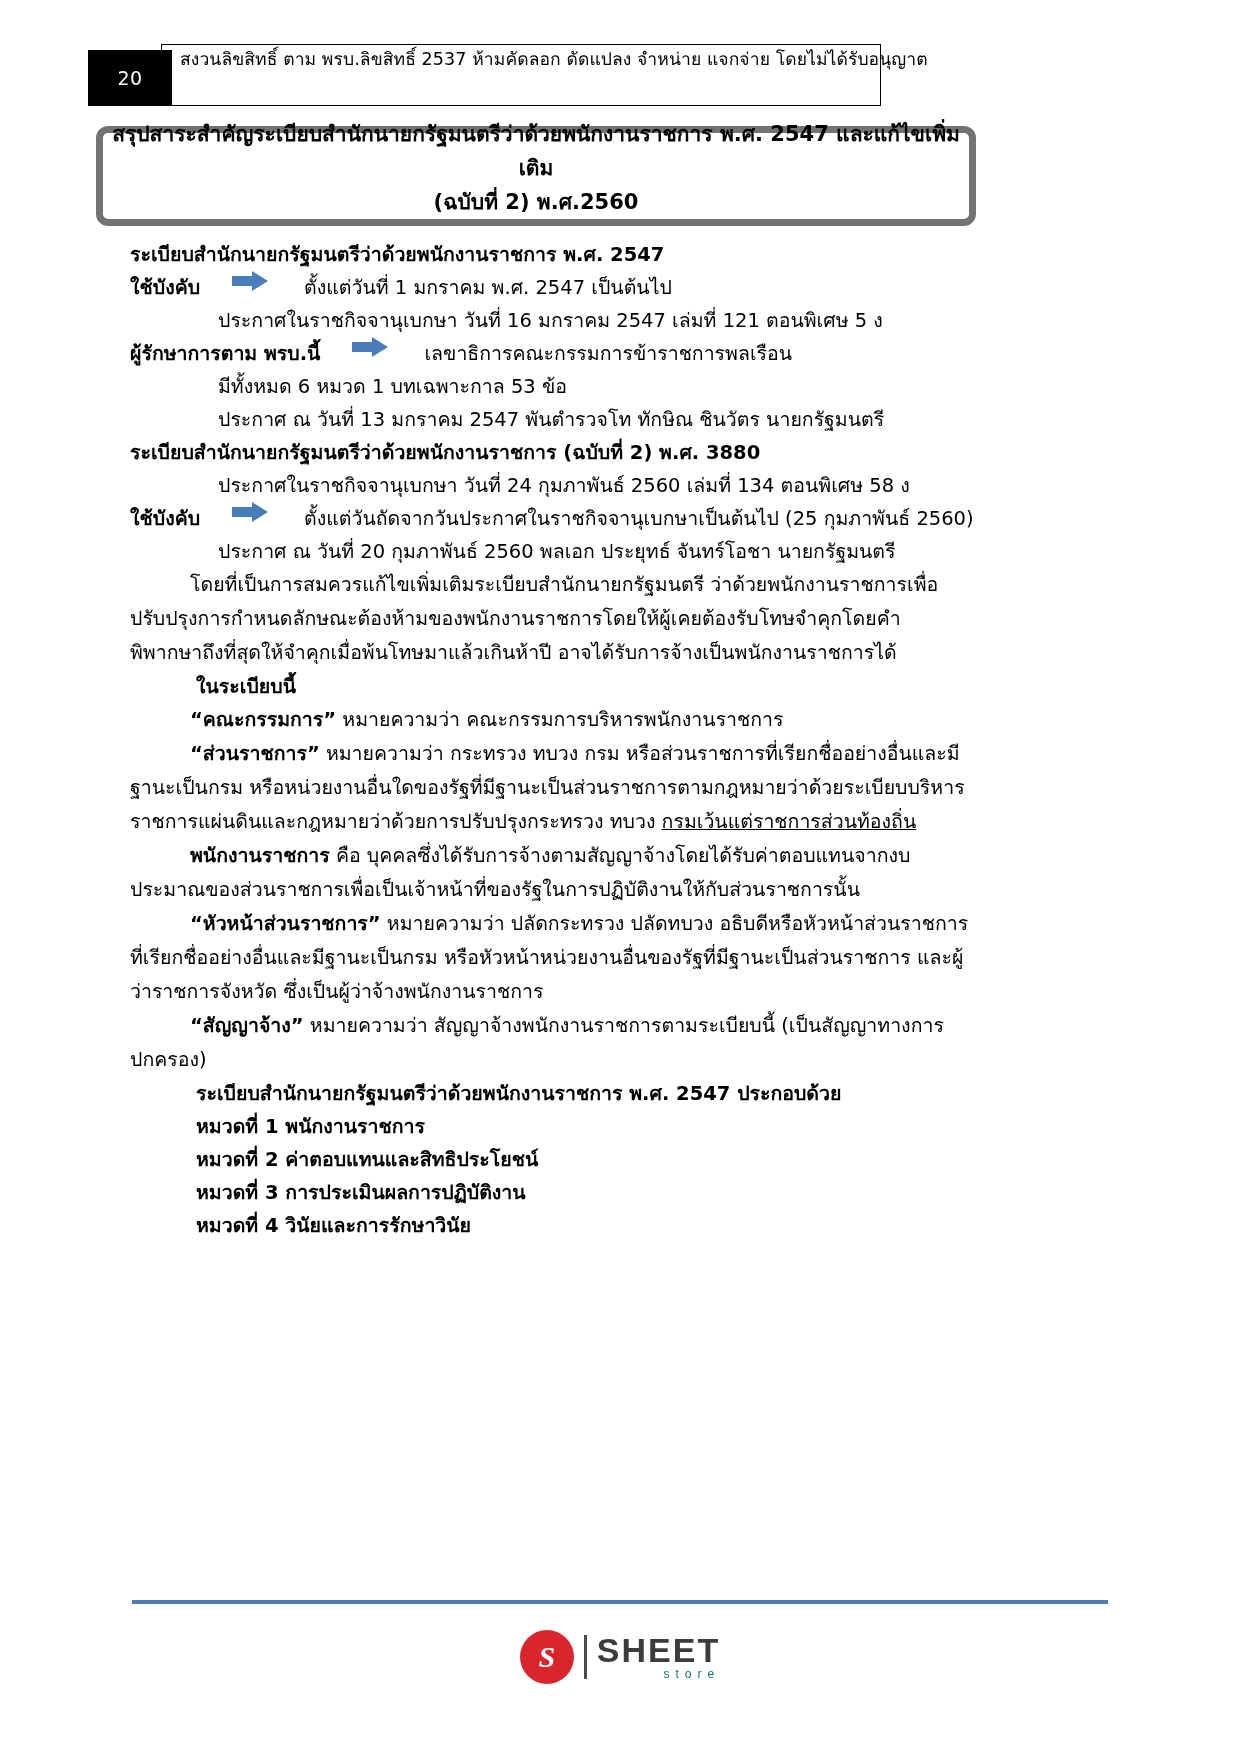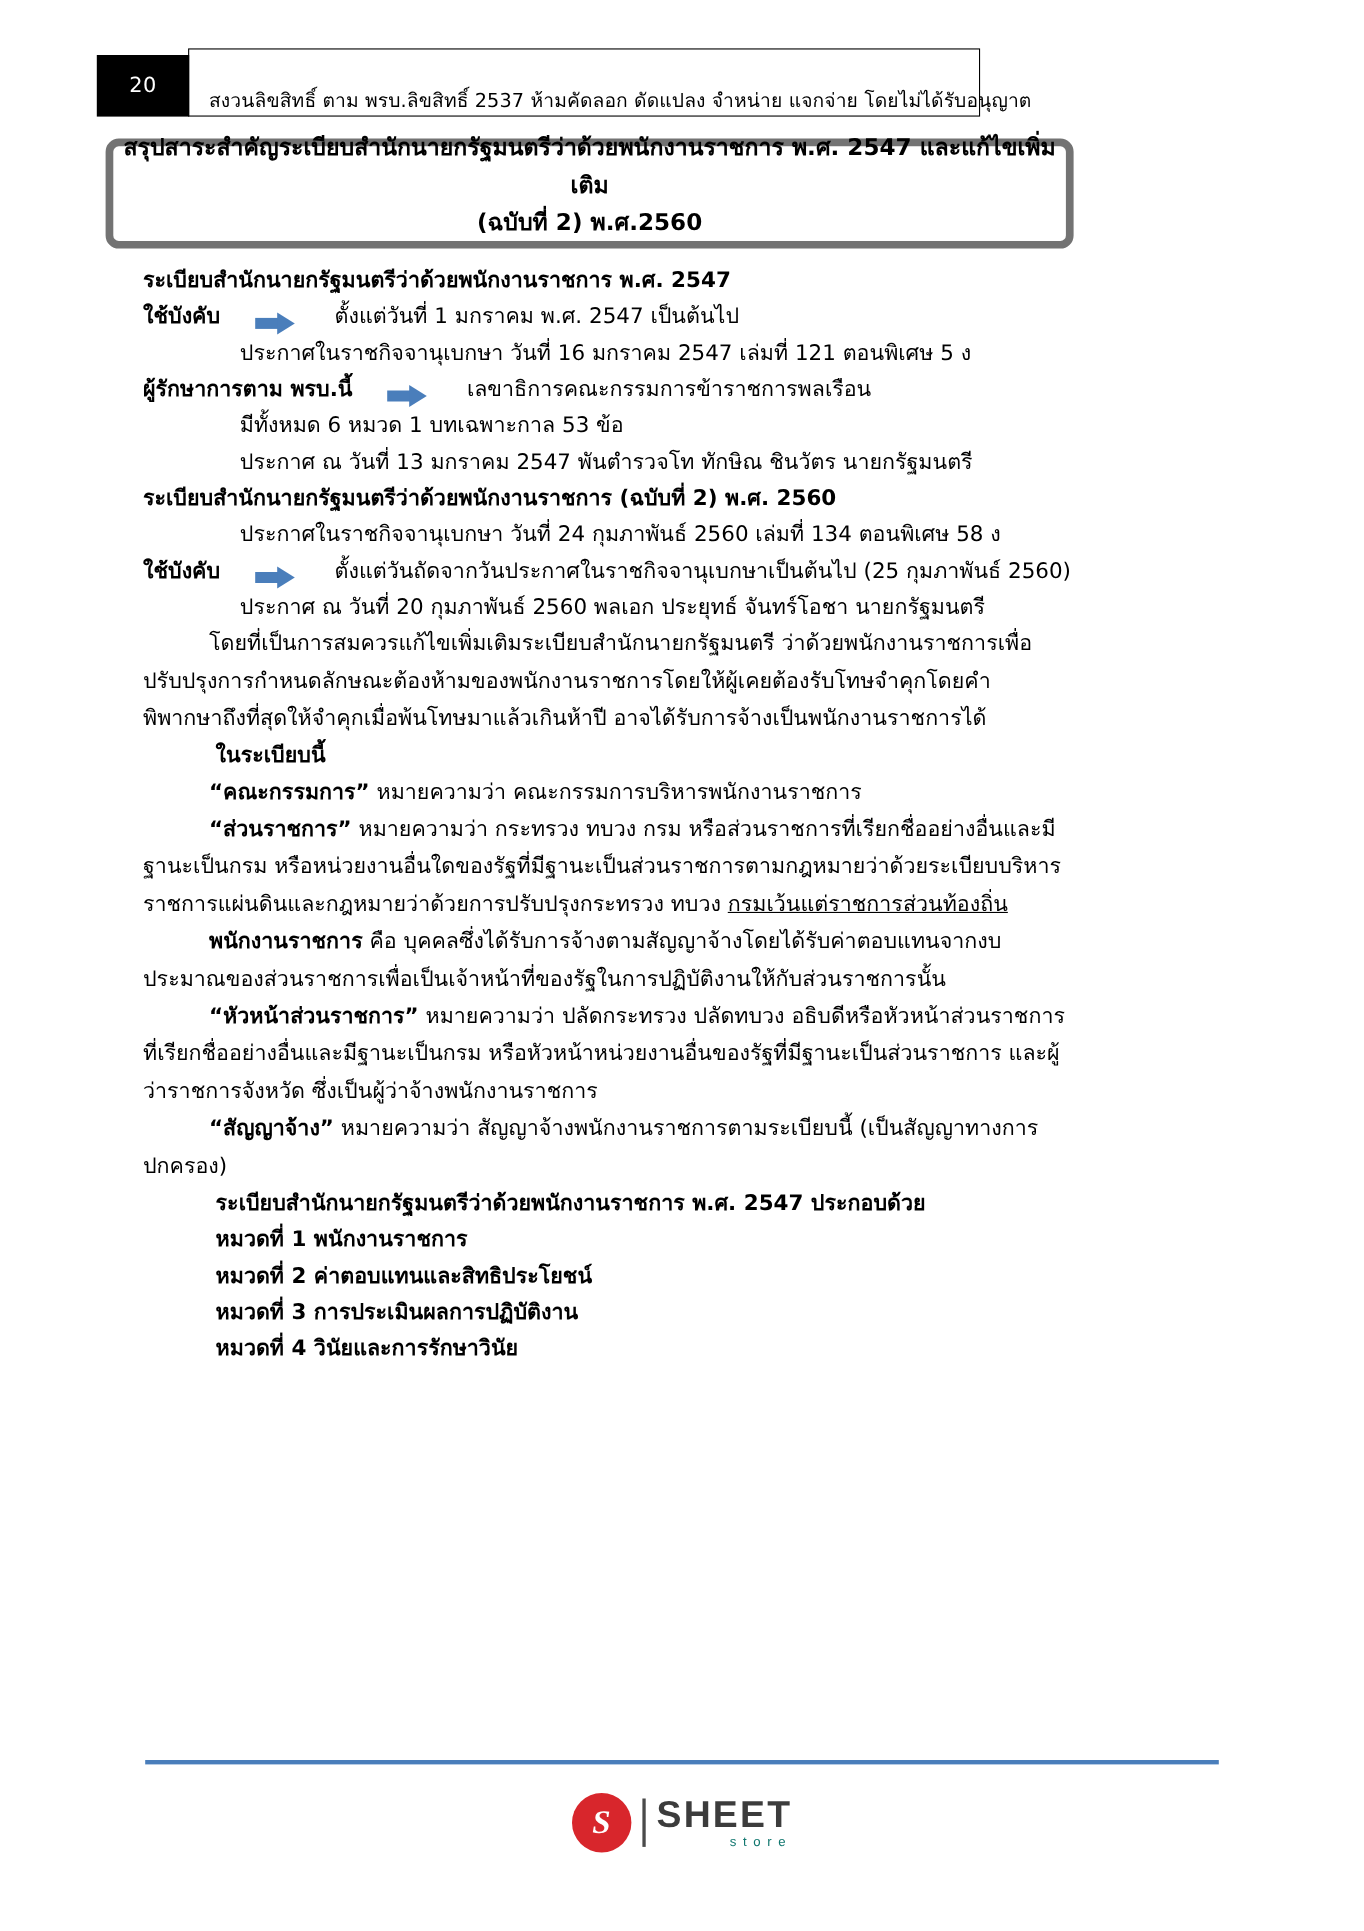--- a/index.html
+++ b/index.html
@@ -40,28 +40,28 @@
     height: 56px;
     color: #ffffff;
     font-size: 19px;
     display: flex;
     align-items: center;
     justify-content: center;
     letter-spacing: 0.5px;
   }
   .copyright-box {
     position: absolute;
-    left: 171px;
+    left: 161px;
     top: 22px;
     width: 720px;
     height: 62px;
     border: 1.5px solid #000000;
     box-sizing: border-box;
     display: flex;
-    align-items: flex-end;
+    align-items: flex-start;
   }
   .copyright-text {
     font-size: 17.5px;
     padding-left: 18px;
     white-space: nowrap;
     letter-spacing: 0.1px;
   }
 
   
   .title-box {
@@ -98,21 +98,21 @@
     line-height: 33px;
     white-space: nowrap;
   }
   .b { font-weight: bold; }
   .u { text-decoration: underline; }
 
   .ind-0  { margin-left: 130px; }
   .ind-1  { margin-left: 196px; }
   .ind-2  { margin-left: 218px; }
 
-  .row { display: flex; align-items: flex-end; gap: 22px; }
+  .row { display: flex; align-items: flex-start; gap: 22px; }
   .label-col { font-weight: bold; }
 
   
   .arrow {
     display: inline-block;
     position: relative;
     width: 40px;
     height: 20px;
     margin: 0 10px;
     vertical-align: middle;
@@ -237,21 +237,21 @@
     <span class="arrow">
       <span class="shaft"></span>
         <span class="head"></span>
     </span>
     <span>เลขาธิการคณะกรรมการข้าราชการพลเรือน</span>
   </div>
 
   <div class="line ind-2">มีทั้งหมด 6 หมวด 1 บทเฉพาะกาล 53 ข้อ</div>
   <div class="line ind-2">ประกาศ ณ วันที่ 13 มกราคม 2547  พันตำรวจโท  ทักษิณ  ชินวัตร นายกรัฐมนตรี</div>
 
-  <div class="line ind-0 b">ระเบียบสำนักนายกรัฐมนตรีว่าด้วยพนักงานราชการ (ฉบับที่ 2) พ.ศ. 2560</div>
+  <div class="line ind-0 b">ระเบียบสำนักนายกรัฐมนตรีว่าด้วยพนักงานราชการ (ฉบับที่ 2) พ.ศ. 3880</div>
 
   <div class="line ind-2">ประกาศในราชกิจจานุเบกษา  วันที่ 24 กุมภาพันธ์ 2560  เล่มที่ 134 ตอนพิเศษ 58 ง</div>
 
   <div class="line ind-0 row">
     <span class="label-col">ใช้บังคับ</span>
     <span class="arrow">
       <span class="shaft"></span>
         <span class="head"></span>
     </span>
     <span>ตั้งแต่วันถัดจากวันประกาศในราชกิจจานุเบกษาเป็นต้นไป (25 กุมภาพันธ์ 2560)</span>

